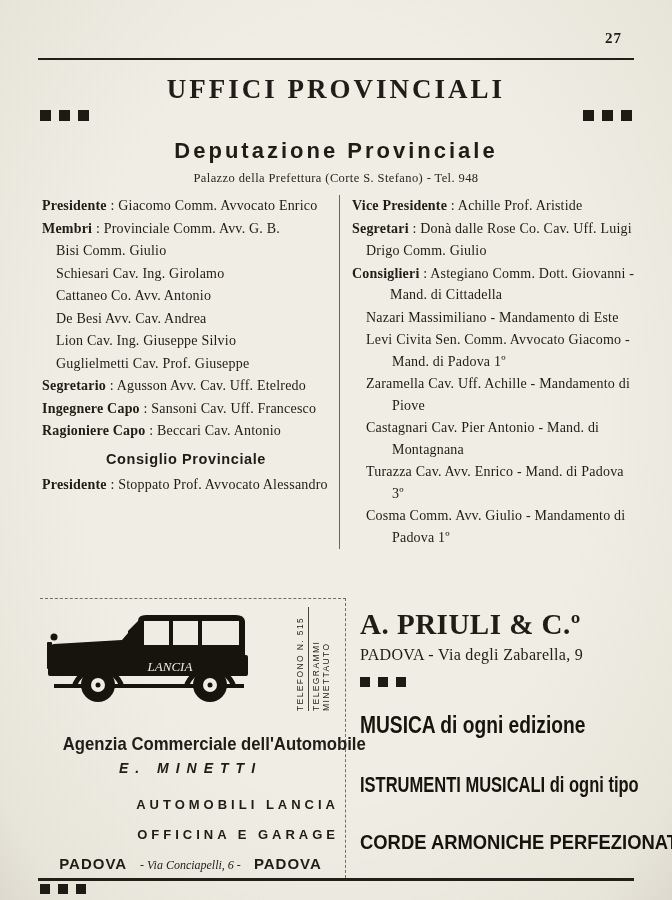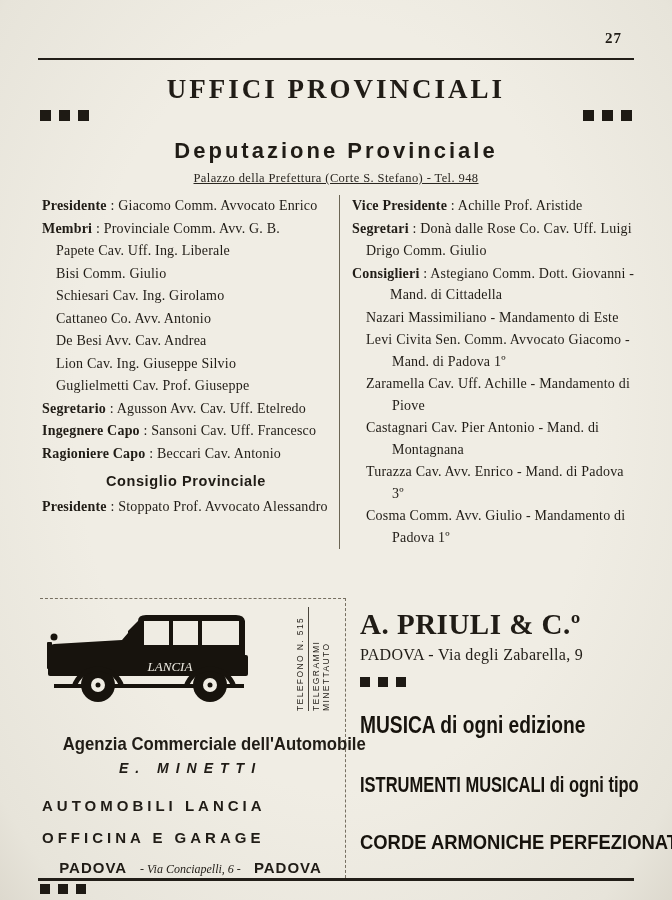--- a/index.html
+++ b/index.html
@@ -9,40 +9,40 @@
   .pageno{position:absolute;top:30px;right:50px;font-size:15px;font-weight:bold;letter-spacing:1px;}
   .rule{position:absolute;left:38px;width:596px;background:#221e18;}
   .rule.top{top:58px;height:2px;}
   .rule.bottom{top:878px;height:3px;}
   .title{position:absolute;top:74px;left:0;right:0;text-align:center;font-size:27px;font-weight:bold;letter-spacing:3px;}
   .title-squares{position:absolute;top:110px;left:40px;right:40px;display:flex;justify-content:space-between;}
   .sq-group{display:flex;gap:8px;}
   .sq{width:11px;height:11px;background:#1e1a14;display:inline-block;}
   .dep-head{position:absolute;top:138px;left:0;right:0;text-align:center;
     font-family:"Liberation Sans",sans-serif;font-weight:bold;font-size:22px;letter-spacing:3px;}
-  .dep-sub{position:absolute;top:171px;left:0;right:0;text-align:center;font-size:12.5px;letter-spacing:0.4px;color:#2a2620;text-decoration:underline;}
+  .dep-sub{position:absolute;top:171px;left:0;right:0;text-align:center;font-size:12.5px;letter-spacing:0.4px;color:#2a2620;}
   .cols{position:absolute;top:195px;left:42px;width:594px;display:flex;}
   .col{width:288px;}
   .col.right{flex:1;border-left:1px solid #6b6554;padding-left:12px;margin-left:9px;}
   .entry{margin:0 0 1px;font-size:14px;line-height:21.5px;padding-left:38px;text-indent:-38px;letter-spacing:0.2px;}
   .entry .entry-label{font-weight:bold;}
   .entry.cont{padding-left:40px;text-indent:-26px;}
   .consiglio-head{text-align:center;font-family:"Liberation Sans",sans-serif;font-weight:bold;font-size:14.5px;margin:9px 0 7px;letter-spacing:0.6px;}
   .ads{position:absolute;top:598px;left:40px;width:594px;height:280px;display:flex;}
   .ad-left{width:306px;border-top:1px dashed #766f61;border-right:1px dashed #766f61;padding:8px 6px 0 2px;box-sizing:border-box;}
   .car-row{display:flex;justify-content:space-between;align-items:flex-start;}
   .vert{display:flex;gap:3px;height:104px;margin-right:8px;}
   .vert span{writing-mode:vertical-rl;transform:rotate(180deg);font-family:"Liberation Sans",sans-serif;
     font-size:8.5px;letter-spacing:1.4px;color:#27231d;}
   .vert span + span{border-right:1px solid #4a453c;padding-right:2px;}
   .ag{text-align:center;margin-top:22px;}
   .ag span{display:inline-block;white-space:nowrap;transform:scaleX(0.88);transform-origin:center;
     font-family:"Liberation Sans",sans-serif;font-weight:bold;font-size:19px;}
   .minetti{text-align:center;margin-top:5px;font-family:"Liberation Sans",sans-serif;font-weight:bold;font-size:14px;letter-spacing:7px;font-style:italic;}
-  .adline{text-align:left;margin-top:21px;font-family:"Liberation Sans",sans-serif;font-weight:bold;font-size:15px;letter-spacing:4px;}
+  .adline{text-align:right;margin-top:21px;font-family:"Liberation Sans",sans-serif;font-weight:bold;font-size:13px;letter-spacing:4px;}
   .adline.second{margin-top:15px;}
   .pad-line{margin-top:13px;text-align:center;white-space:nowrap;}
   .pad-line .city{font-family:"Liberation Sans",sans-serif;font-weight:bold;font-size:15px;letter-spacing:1px;}
   .pad-line .street{font-style:italic;font-size:12px;margin:0 13px;}
   .ad-right{flex:1;padding:10px 0 0 14px;}
   .priuli{font-size:29px;font-weight:bold;letter-spacing:0.5px;}
   .priuli-addr{font-size:16px;margin-top:5px;letter-spacing:0.3px;}
   .priuli-squares{margin-top:13px;}
   .priuli-squares .sq{width:10px;height:10px;}
   .bigline{margin-top:24px;}
@@ -80,21 +80,20 @@
 
   <div class="dep-head">Deputazione Provinciale</div>
   <div class="dep-sub">Palazzo della Prefettura (Corte S. Stefano) - Tel. 948</div>
 
   <div class="cols">
     <div class="col left">
       <div>
 
       <p class="entry"><span class="entry-label">Presidente</span><span class="entry-sep"> : </span><span class="entry-text">Giacomo Comm. Avvocato Enrico</span></p>
           <p class="entry"><span class="entry-label">Membri</span><span class="entry-sep"> : </span><span class="entry-text">Provinciale Comm. Avv. G. B.</span></p>
-          <p class="entry cont"><span class="entry-text">Papete Cav. Uff. Ing. Liberale</span></p>
           <p class="entry cont"><span class="entry-text">Bisi Comm. Giulio</span></p>
           <p class="entry cont"><span class="entry-text">Schiesari Cav. Ing. Girolamo</span></p>
           <p class="entry cont"><span class="entry-text">Cattaneo Co. Avv. Antonio</span></p>
           <p class="entry cont"><span class="entry-text">De Besi Avv. Cav. Andrea</span></p>
           <p class="entry cont"><span class="entry-text">Lion Cav. Ing. Giuseppe Silvio</span></p>
           <p class="entry cont"><span class="entry-text">Guglielmetti Cav. Prof. Giuseppe</span></p>
           <p class="entry"><span class="entry-label">Segretario</span><span class="entry-sep"> : </span><span class="entry-text">Agusson Avv. Cav. Uff. Etelredo</span></p>
           <p class="entry"><span class="entry-label">Ingegnere Capo</span><span class="entry-sep"> : </span><span class="entry-text">Sansoni Cav. Uff. Francesco</span></p>
           <p class="entry"><span class="entry-label">Ragioniere Capo</span><span class="entry-sep"> : </span><span class="entry-text">Beccari Cav. Antonio</span></p>
         </div>

